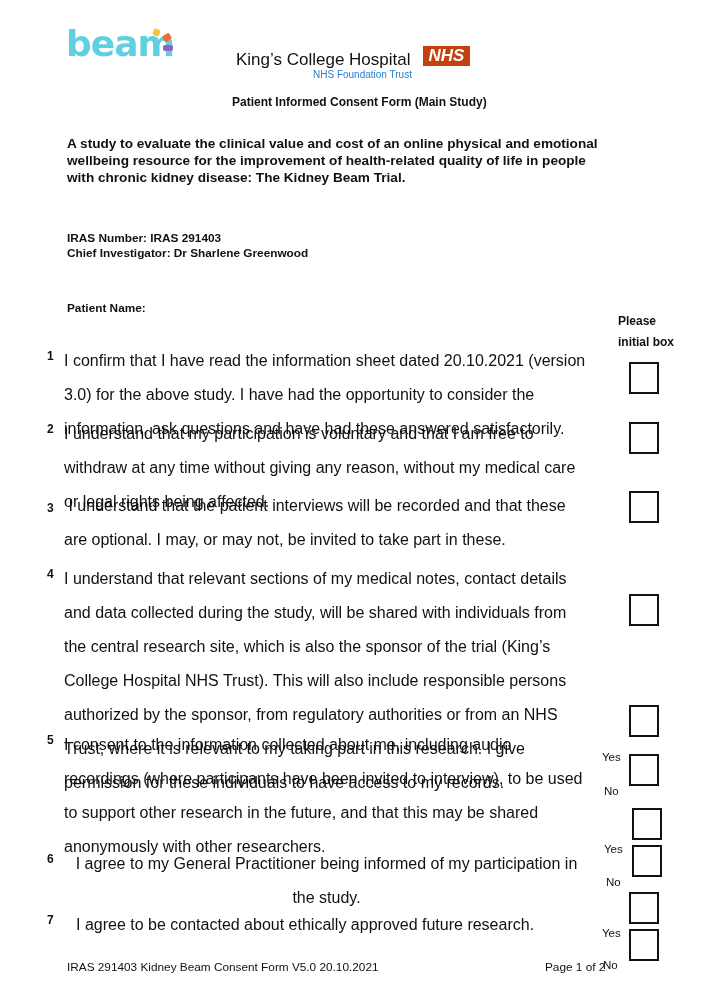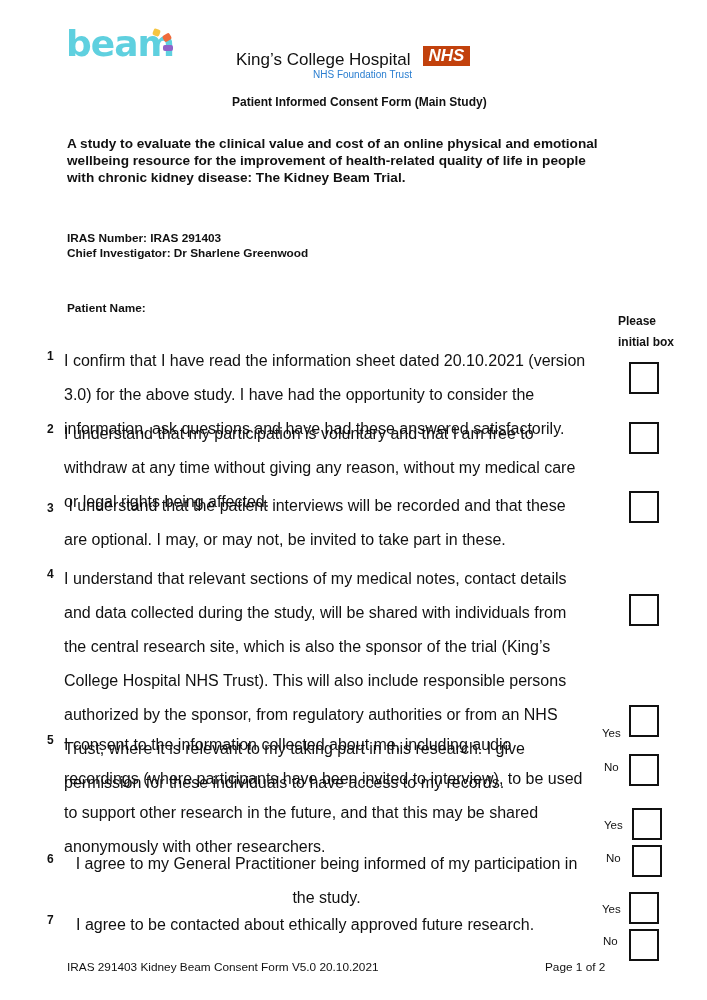--- a/index.html
+++ b/index.html
@@ -24,21 +24,21 @@
   .study-title { left: 67px; top: 135px; width: 540px; font-size: 13.6px; font-weight: bold; line-height: 17px; }
 
   .meta { left: 67px; font-size: 11.8px; font-weight: bold; white-space: nowrap; }
 
   .initial-hdr { left: 618px; top: 311px; font-size: 12px; font-weight: bold; line-height: 21px; }
 
   .item-num { left: 47px; font-size: 12px; font-weight: bold; }
   .item-text { left: 64px; width: 525px; font-size: 16px; line-height: 34px; }
 
   .box { border: 2px solid #111; width: 30px; height: 32px; box-sizing: border-box; background: #fff; }
-  .opt-label { font-size: 11.5px; white-space: nowrap; }
+  .opt-label { font-size: 11.5px; white-space: nowrap; margin-top: 24px; }
 
   .footer { top: 960px; font-size: 11.8px; white-space: nowrap; }
 </style>
 </head>
 <body>
 
 <div class="abs beam-logo">
   <span class="beam-text">beam</span>
   <span class="spark" style="left:87px;top:3px;width:7px;height:7px;background:#f5c542;transform:rotate(20deg);"></span>
   <span class="spark" style="left:97px;top:8px;width:8px;height:7px;background:#f06a3a;transform:rotate(-30deg);"></span>

